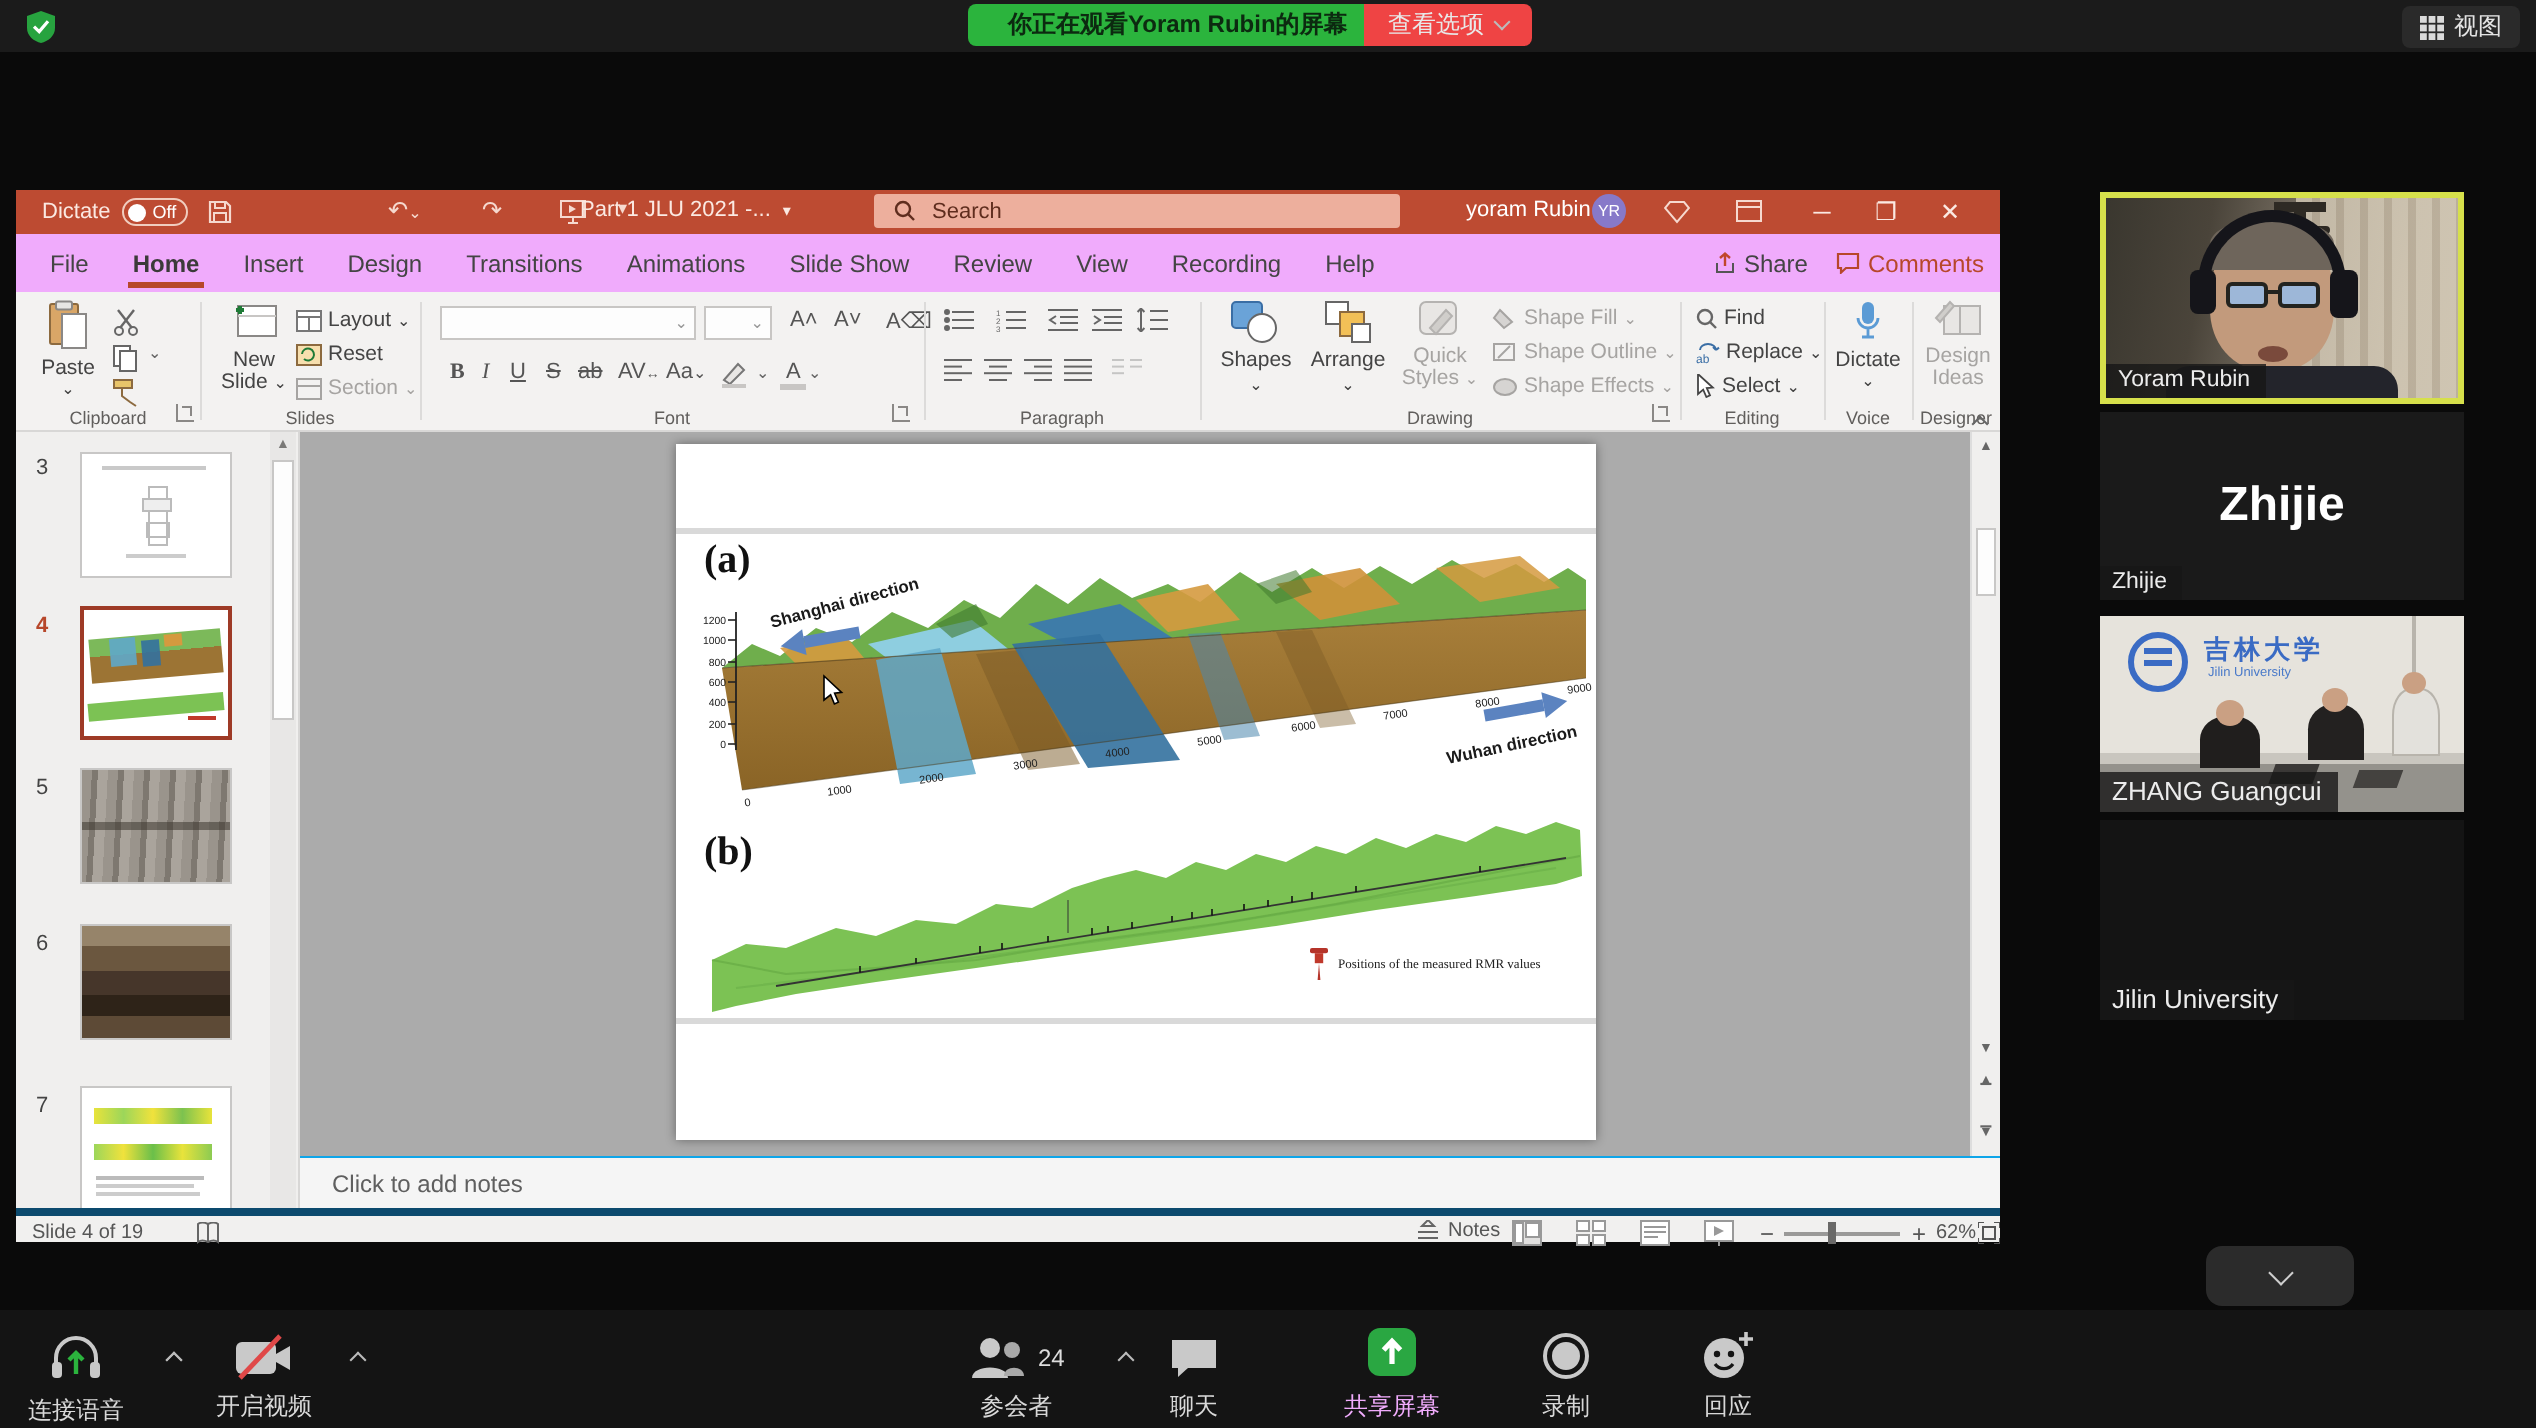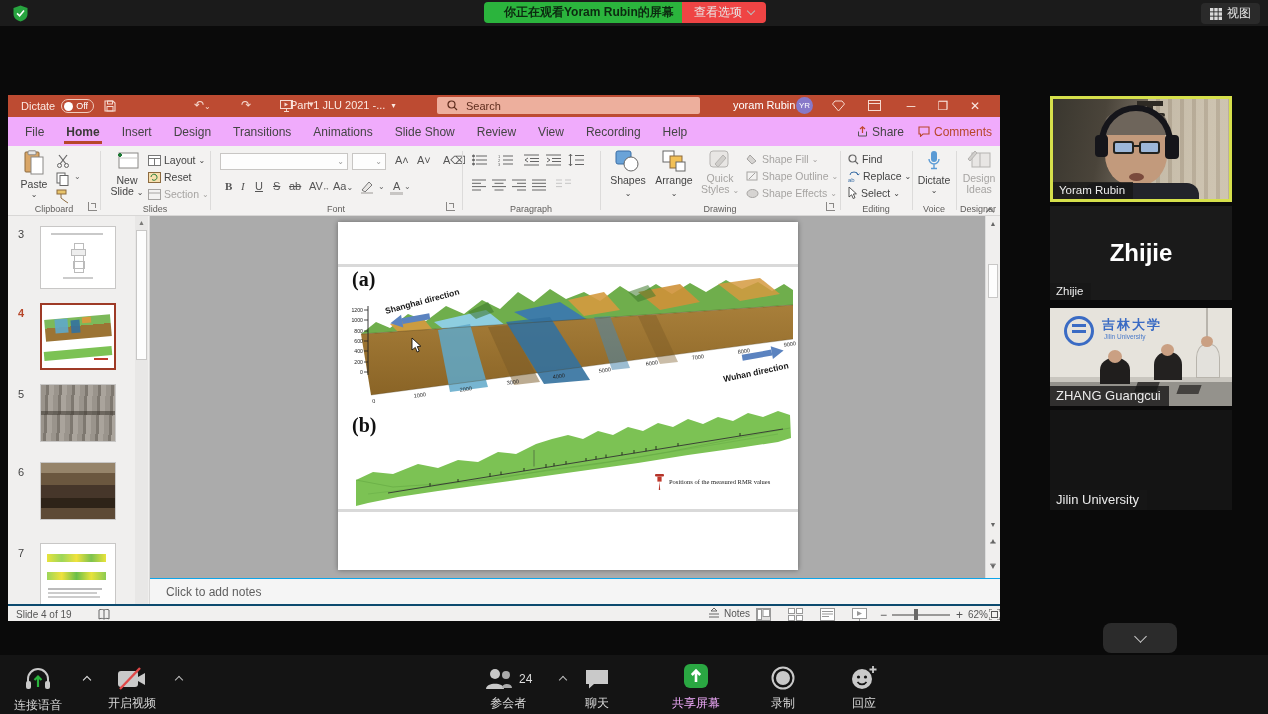--- a/index.html
+++ b/index.html
@@ -44,21 +44,21 @@
 .thumb{position:absolute;left:32px;width:76px;background:#fff;border:1px solid #c8c7c6;overflow:hidden}
 .thumb.sel{border:2px solid #9e3a26}
 #thumb-scroll{position:absolute;right:1px;top:0;width:13px;height:405px;background:#e8e7e6}
 .sarrow{font-size:7px;color:#7a7977;text-align:center;width:13px}
 
 #canvas{position:absolute;left:142px;top:121px;width:835px;height:405px;background:#ababab}
 #slide{position:absolute;left:188px;top:6px;width:460px;height:348px;background:#fff;box-shadow:0 0 5px rgba(0,0,0,.4)}
 #vscroll{position:absolute;right:0;top:121px;width:15px;height:405px;background:#f0efee;border-left:1px solid #ddd;font-size:7px;color:#666;text-align:center}
 
 #notesbar{position:absolute;left:142px;top:483px;width:850px;height:26px;background:#f5f5f5;border-top:1px solid #0ea5e9;color:#5f5f5f;font-size:12px;display:flex;align-items:center;padding-left:16px}
-#statusbar{position:absolute;left:0;top:509px;width:992px;height:17px;background:#f1f0ef;border-top:2px solid #0c4a6e;font-size:10px;color:#565656}
+#statusbar{position:absolute;left:0;top:509px;width:992px;height:17px;background:#f1f0ef;border-top:4px solid #0c4a6e;font-size:10px;color:#565656}
 
 #people{position:absolute;left:1000px;top:26px;width:268px;height:629px;background:#0a0a0a}
 .tile{position:absolute;left:50px;width:182px;background:#1a1a1a;overflow:hidden}
 .plabel{position:absolute;left:0;bottom:0;background:rgba(22,22,22,.8);color:#ececec;font-size:11.5px;padding:2px 8px 3px 6px;display:flex;align-items:center;gap:4px;white-space:nowrap}
 
 #ztoolbar{position:absolute;left:0;top:655px;width:1268px;height:59px;background:#141414}
 .zitem{position:absolute;display:flex;flex-direction:column;align-items:center;gap:4px}
 .zlabel{font-size:12px;color:#d8d8d8}
 </style>
 </head>

